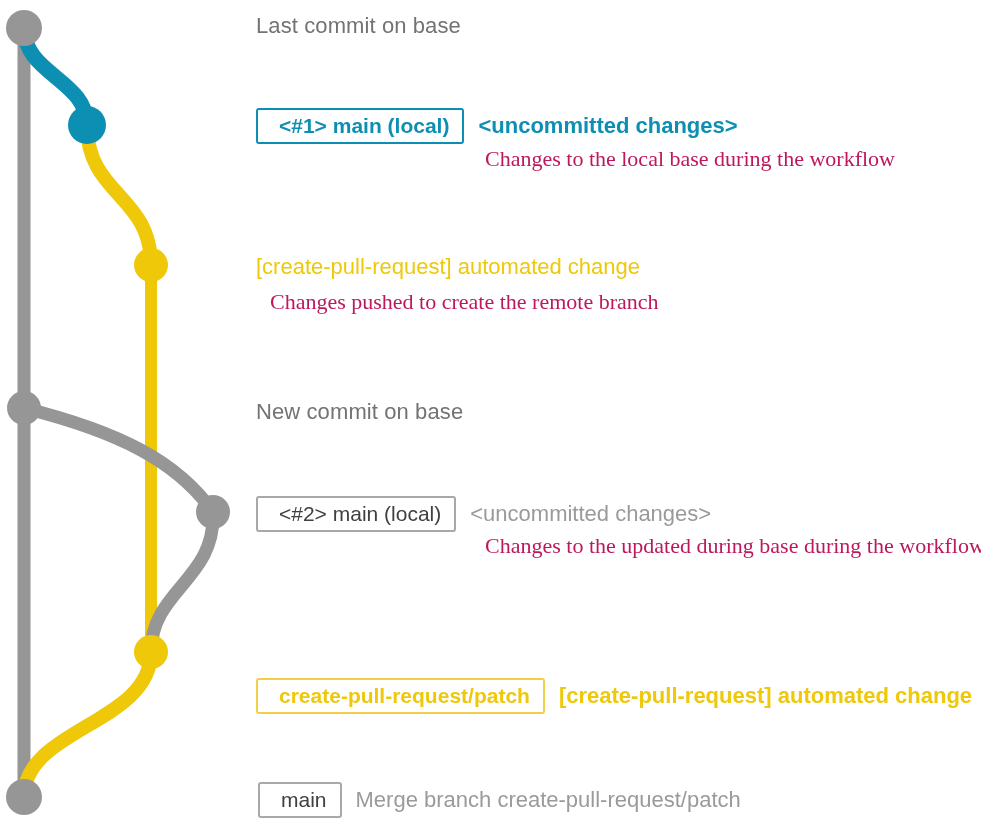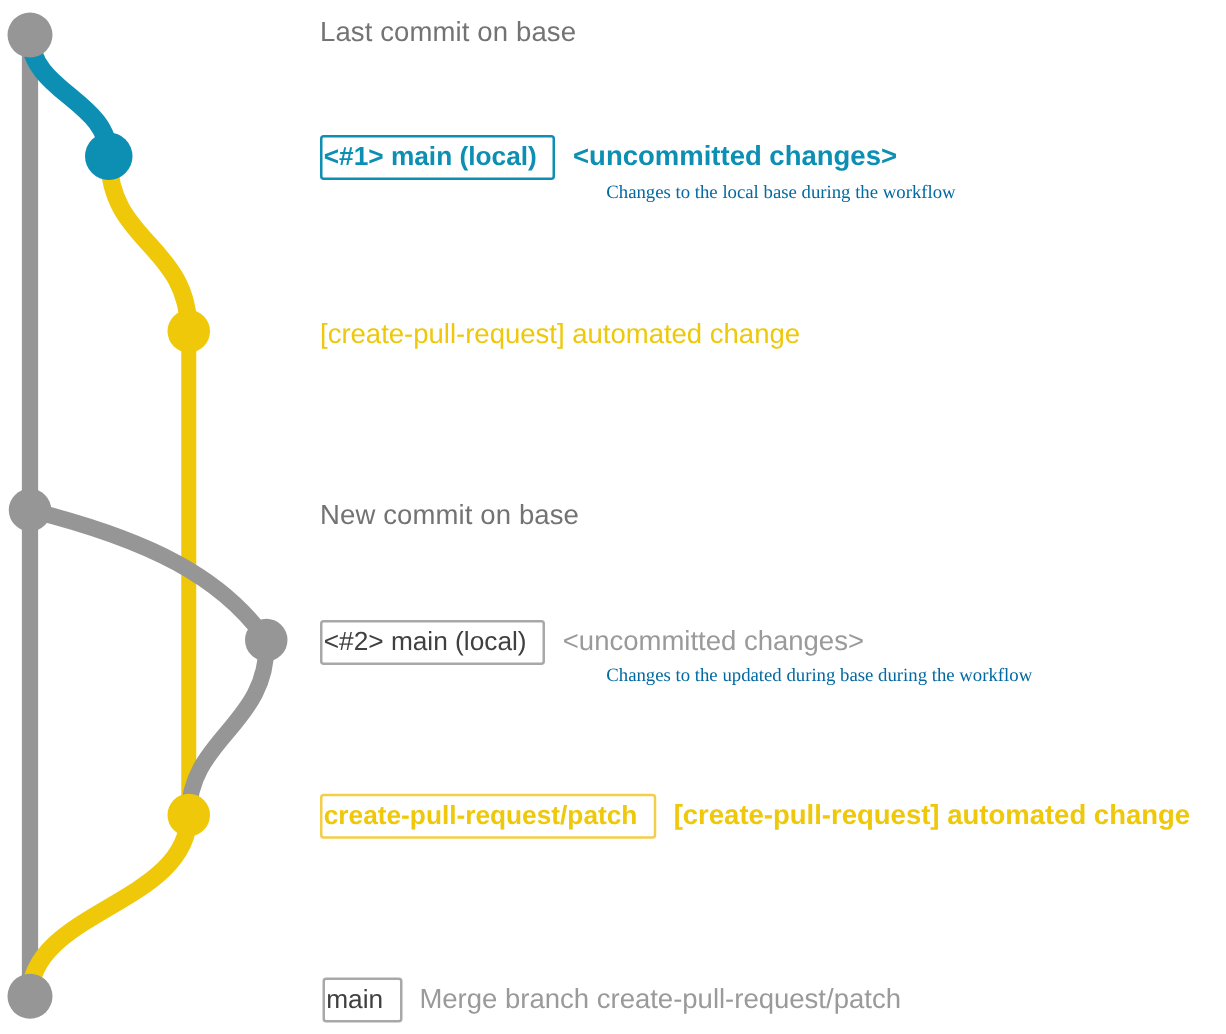--- a/index.html
+++ b/index.html
@@ -35,44 +35,44 @@
   .heading {
     font-family: "Liberation Sans", sans-serif;
     font-size: 22px;
     color: #737373;
     letter-spacing: 0.1px;
   }
   .badge {
     display: inline-block;
     border: 2px solid #9a9a9a;
     border-radius: 3px;
-    padding: 5px 13px 6px 1px;
+    padding: 5px 13px 6px 21px;
     font-family: "Liberation Sans", sans-serif;
     font-size: 21px;
     line-height: 1;
     color: #9a9a9a;
     background: #ffffff;
   }
   .badge.teal   { border-color: #0d8fb4; color: #0d8fb4; font-weight: bold; }
   .badge.gray   { border-color: #a8a8a8; color: #404040; }
-  .badge.yellow { border-color: #f3ce4a; color: #eec809; font-weight: bold; }
+  .badge.yellow { border-color: #f3ce4a; color: #eec809; font-weight: bold; margin-top: 43px; }
   .subject {
     font-family: "Liberation Sans", sans-serif;
     font-size: 22px;
     margin-left: 14px;
     text-align: right;
   }
   .subject.teal   { color: #0d8fb4; font-weight: bold; }
   .subject.gray   { color: #9a9a9a; }
   .subject.yellow { color: #eec809; font-weight: bold; }
   .note {
     position: absolute;
     font-family: "Liberation Serif", serif;
-    font-size: 15px;
-    color: #0369a1;
+    font-size: 22px;
+    color: #be185d;
     white-space: nowrap;
   }
   .standalone-subject {
     position: absolute;
     font-family: "Liberation Sans", sans-serif;
     font-size: 22px;
     white-space: nowrap;
   }
 </style>
 </head>
@@ -109,20 +109,21 @@
     <span class="heading">Last commit on base</span>
   </div>
 
   <div class="row" style="left:256px; top:108px;">
     <span class="badge teal">&lt;#1&gt; main (local)</span>
     <span class="subject teal">&lt;uncommitted changes&gt;</span>
   </div>
   <div class="note" style="left:485px; top:146px;">Changes to the local base during the workflow</div>
 
   <div class="standalone-subject yellow-plain" style="left:256px; top:254px; color:#eec809;">[create-pull-request] automated change</div>
+  <div class="note" style="left:270px; top:289px;">Changes pushed to create the remote branch</div>
 
   <div class="row" style="left:256px; top:399px;align-items:center;">
     <span class="heading">New commit on base</span>
   </div>
 
   <div class="row" style="left:256px; top:496px;">
     <span class="badge gray">&lt;#2&gt; main (local)</span>
     <span class="subject gray">&lt;uncommitted changes&gt;</span>
   </div>
   <div class="note" style="left:485px; top:533px;">Changes to the updated during base during the workflow</div>

